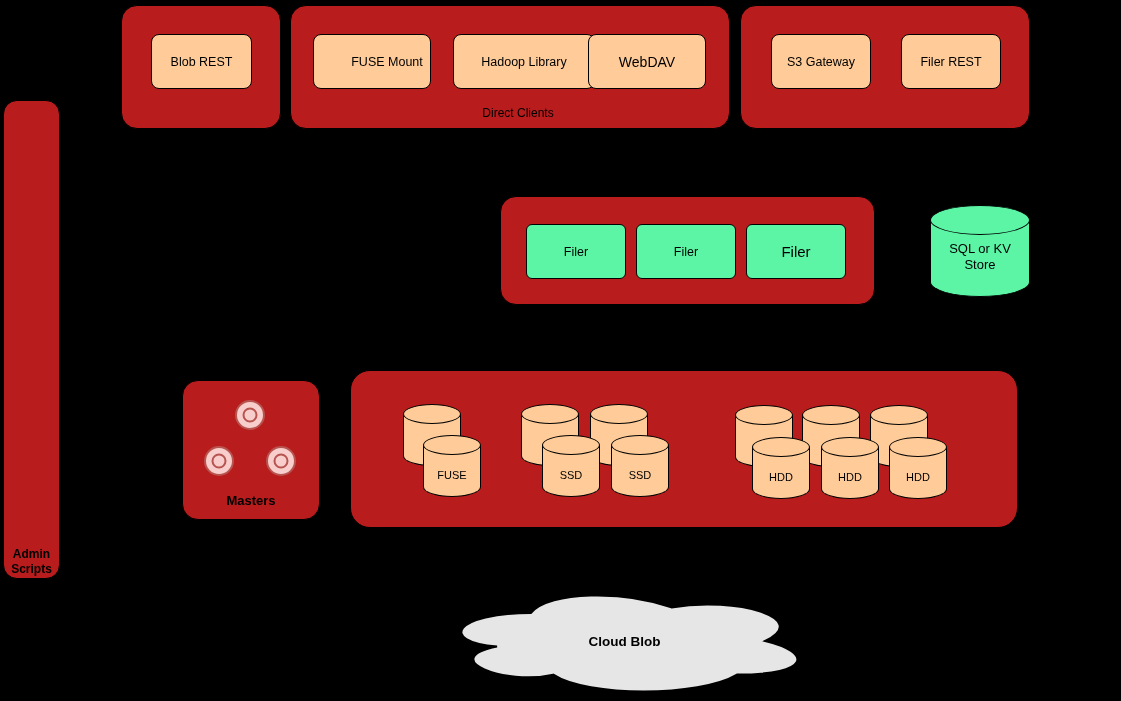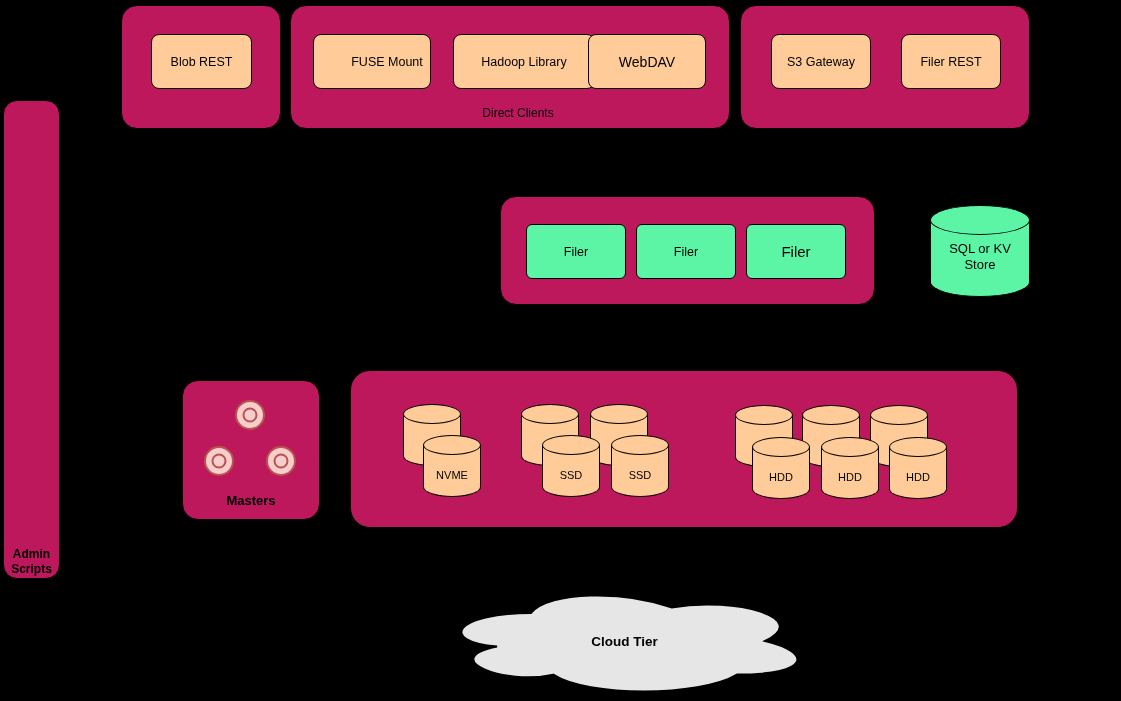--- a/index.html
+++ b/index.html
@@ -2,21 +2,21 @@
 <html><head>
 <meta charset="utf-8">
 <style>
   html, body { margin:0; padding:0; background:#000; }
   .stage {
     position:relative; width:1121px; height:701px;
     background:#000000; overflow:hidden;
     font-family:"Liberation Sans", sans-serif; color:#000;
   }
   .group {
-    position:absolute; background:#be185d;
+    position:absolute; background:#b91c1c;
     border:1px solid #000; border-radius:16px; box-sizing:border-box;
   }
   .pill {
     position:absolute; display:flex; align-items:center; justify-content:center;
     border:1.5px solid #000; box-sizing:border-box; font-size:12.5px; text-align:center;
   }
   .pill.orange { background:#FFCC99; border-radius:8px; }
   .pill.green  { background:#5CF5A6; border-radius:6px; }
   .pill.lg { font-size:14px; }
   .pill.xl { font-size:15px; }
@@ -121,21 +121,21 @@
 
   <div class="group" style="left:350px; top:370px; width:668px; height:158px; border-radius:20px;">
 
     <div class="cyl cyl-sm orange back" style="left:52px; top:33px;">
       <div class="cyl-top"></div>
       <div class="cyl-body"></div>
     </div>
     <div class="cyl cyl-sm orange front" style="left:72px; top:64px;">
       <div class="cyl-top"></div>
       <div class="cyl-body"></div>
-      <div class="cyl-label">NVME</div>
+      <div class="cyl-label">FUSE</div>
     </div>
 
     <div class="cyl cyl-sm orange back" style="left:170px; top:33px;">
       <div class="cyl-top"></div>
       <div class="cyl-body"></div>
     </div>
     <div class="cyl cyl-sm orange front" style="left:191px; top:64px;">
       <div class="cyl-top"></div>
       <div class="cyl-body"></div>
       <div class="cyl-label">SSD</div>
@@ -180,16 +180,16 @@
       <div class="cyl-body"></div>
       <div class="cyl-label">HDD</div>
     </div>
 
   </div>
 
   <div class="cloud-wrap" style="left:437px; top:585px; width:375px; height:112px;">
     <svg width="375" height="112" viewBox="0 0 375 112">
       <path d="M 93.8 28 C 18.8 28 0 56 60 61.6 C 0 73.9 67.5 100.8 116.3 89.6 C 150 112 262.5 112 300 89.6 C 375 89.6 375 67.2 328.1 56 C 375 33.6 300 11.2 234.4 22.4 C 187.5 5.6 112.5 5.6 93.8 28 Z" fill="#E6E6E6" stroke="#000000" stroke-width="2"></path>
     </svg>
-    <div class="cloud-label">Cloud Tier</div>
+    <div class="cloud-label">Cloud Blob</div>
   </div>
 
 </div>
 
 </body></html>

